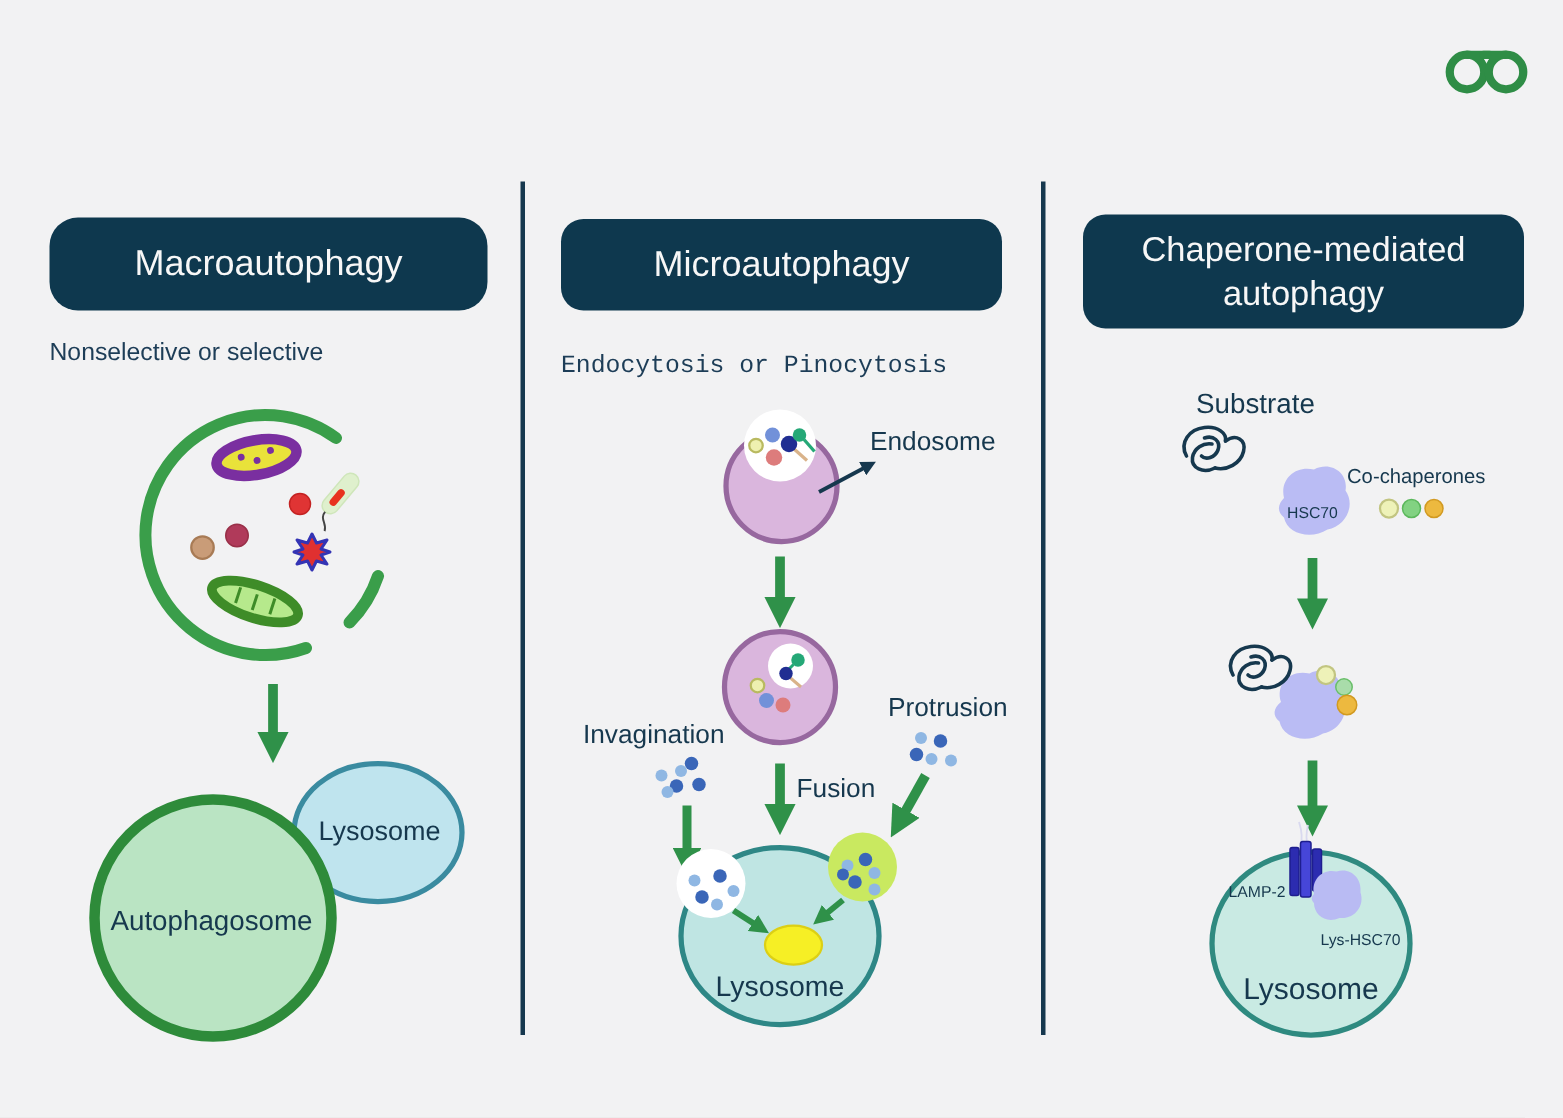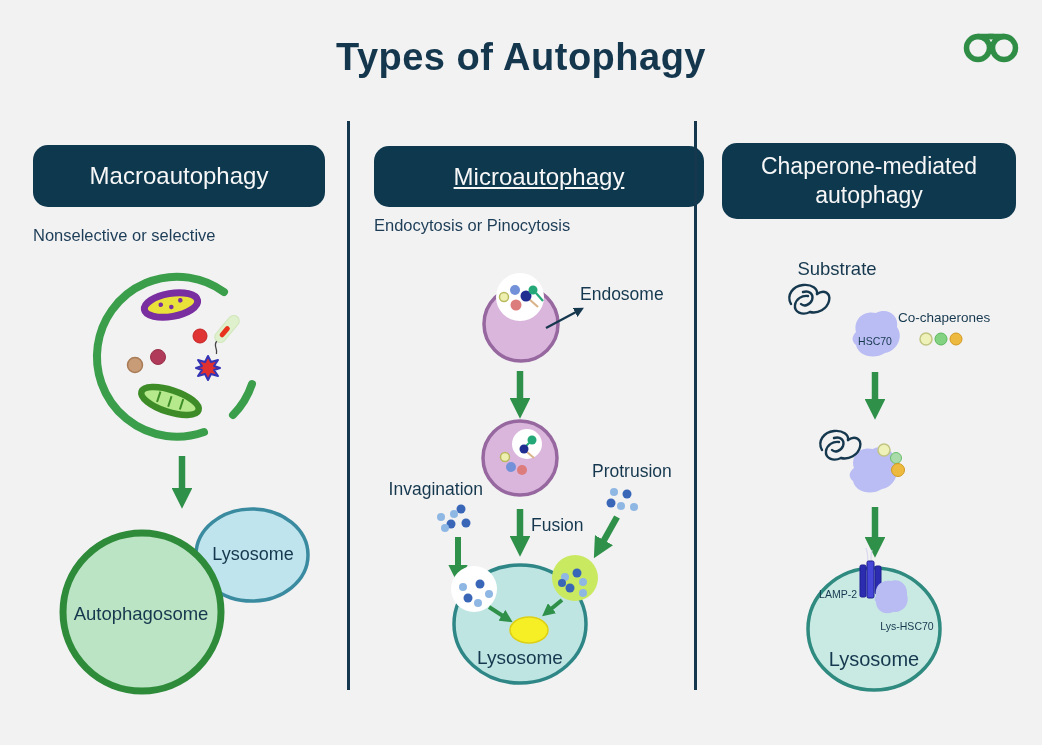--- a/index.html
+++ b/index.html
@@ -9,41 +9,40 @@
   }
   .title{
     position:absolute;left:0;top:36px;width:100%;text-align:center;
     font-size:38px;font-weight:bold;color:#14374e;letter-spacing:.5px;
   }
   .pill{
     position:absolute;background:#0e384e;border-radius:15px;color:#f7f7f7;
     display:flex;align-items:center;justify-content:center;text-align:center;
     line-height:1.25;
   }
-  .pill.one{left:33px;top:145px;width:292px;height:62px;font-size:24px;}
-  .pill.two{left:374px;top:146px;width:330px;height:61px;font-size:24px;text-decoration:underline;}
+  .pill.one{left:33px;top:145px;width:292px;height:62px;font-size:24px;border-radius:19px;}
+  .pill.two{left:374px;top:146px;width:294px;height:61px;font-size:24px;}
   .pill.three{left:722px;top:143px;width:294px;height:76px;font-size:23px;padding:0 6px;box-sizing:border-box;}
   .subtitle{
     position:absolute;text-align:left;font-size:16.5px;color:#1d3d57;
   }
   .subtitle.one{left:33px;top:226px;width:292px;}
-  .subtitle.two{left:374px;top:216px;width:294px;}
+  .subtitle.two{left:374px;top:234px;width:294px;font-family:Liberation Mono, monospace;}
   .divider{position:absolute;top:121px;height:569px;width:3px;background:#16384e;}
   .divider.left{left:347px;}
   .divider.right{left:694px;}
   .logo{position:absolute;left:960px;top:18px;}
   svg.art{position:absolute;left:0;top:0;}
   .t{font-family:"Liberation Sans",sans-serif;fill:#16384e;}
 </style>
 </head>
 <body>
 
 <div class="canvas">
 
-  <div class="title">Types of Autophagy</div>
 
   <svg class="logo" width="62" height="52" viewBox="0 0 62 52">
     <g stroke="#2f8d46" stroke-width="5.5" fill="none" stroke-linecap="round">
       <circle cx="18" cy="30" r="11.5"></circle>
       <circle cx="44" cy="30" r="11.5"></circle>
       <path d="M 18 18.5 H 33"></path>
       <path d="M 44 18.5 H 29"></path>
     </g>
   </svg>
 

